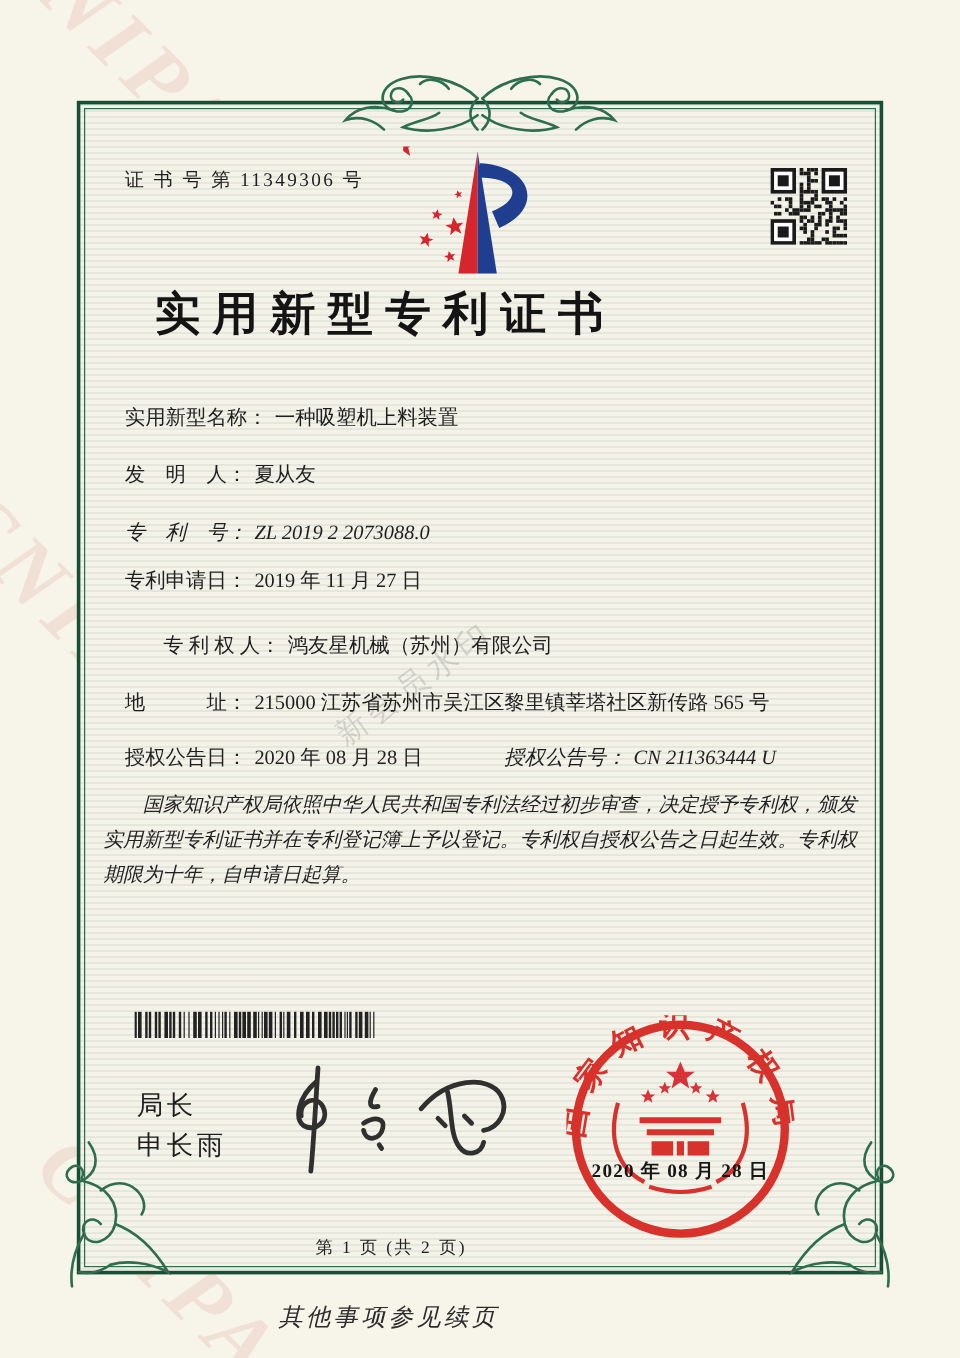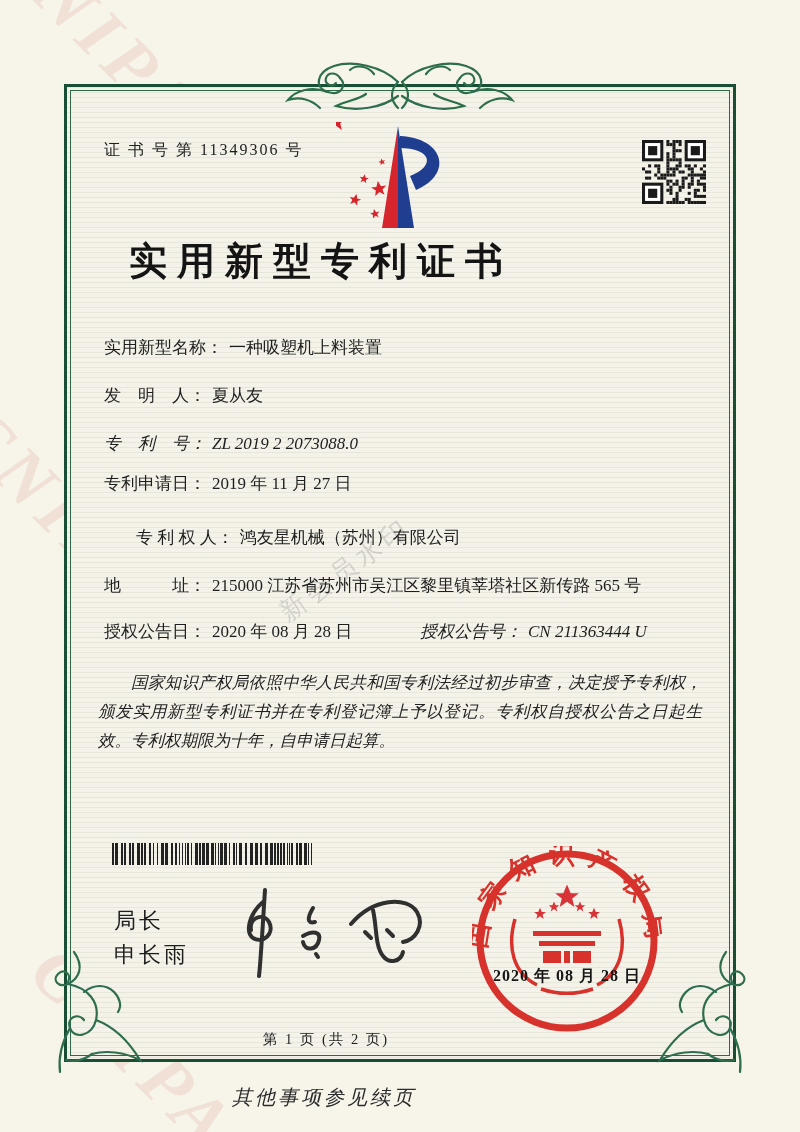--- a/index.html
+++ b/index.html
@@ -44,21 +44,21 @@
     font-size:38px;font-weight:bold;letter-spacing:10px;color:#141414;z-index:5;
   }
   .field-row{position:absolute;left:104px;font-size:17px;z-index:5;white-space:nowrap;}
   .flabel{white-space:pre;}
   .fvalue{white-space:pre;margin-left:6px;}
   .para-block{
     position:absolute;left:86px;top:656px;width:628px;z-index:5;
     font-size:16.5px;line-height:29px;text-align:justify;color:#222;
     font-style:italic;
   }
-  .para-block p{margin:12px;text-indent:2em;}
+  .para-block p{margin:0;text-indent:2em;}
   .signer{position:absolute;left:114px;font-size:22px;letter-spacing:3px;z-index:5;}
   .page-info{position:absolute;left:0;top:1030px;width:652px;text-align:center;font-size:14.5px;letter-spacing:2px;z-index:5;}
   .footer-note{position:absolute;left:0;top:1084px;width:648px;text-align:center;font-size:20px;letter-spacing:3px;color:#2b2b2b;z-index:5;font-style:italic;}
   .seal-date{
     position:absolute;left:472px;top:966px;width:190px;text-align:center;
     font-size:16px;font-weight:bold;letter-spacing:1px;color:#161616;z-index:7;white-space:nowrap;
   }
   .svg-box{position:absolute;z-index:5;}
   .seal-box{position:absolute;left:472px;top:846px;width:190px;height:190px;z-index:6;opacity:0.93;}
 </style>

